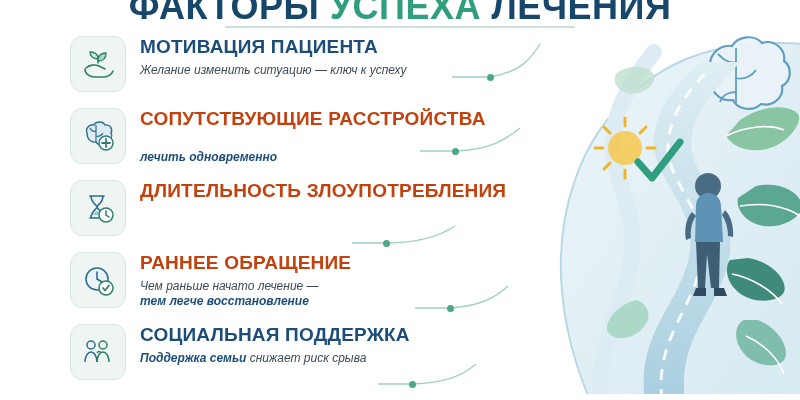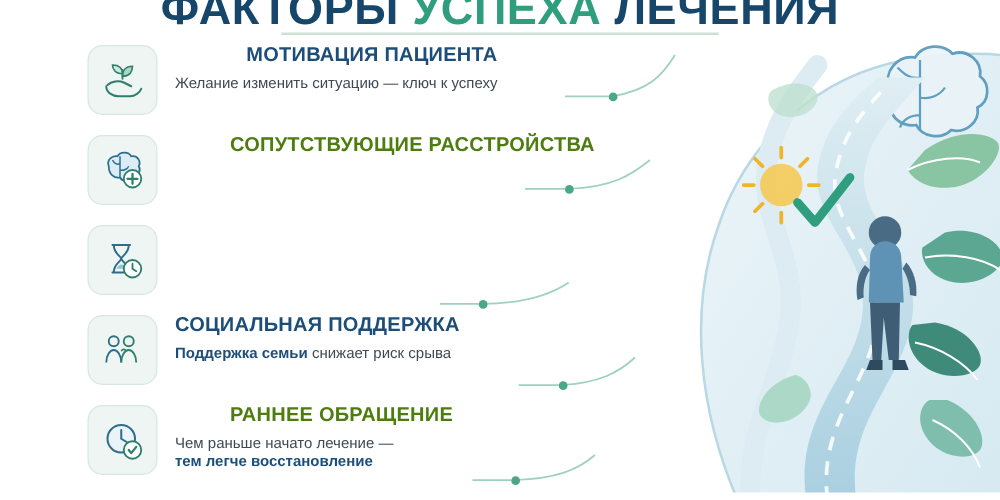--- a/index.html
+++ b/index.html
@@ -66,34 +66,34 @@
     display: flex;
     align-items: center;
     justify-content: center;
     margin-right: 14px;
     margin-top: 2px;
   }
   .txt {
     padding-top: 2px;
   }
   .head {
-    font-size: 16px;
+    font-size: 19px;
     font-weight: bold;
     letter-spacing: 0.2px;
     margin: 0 0 5px 0;
     white-space: nowrap;
-    text-align: right;
   }
   .c-blue { color: #1d4e79; }
-  .c-green { color: #4d7c0f; margin-left: 44px; }
+  .c-green { color: #c2410c; }
   .sub {
     font-size: 12px;
     color: #3d4a55;
     line-height: 15px;
     max-width: 330px;
+    font-style: italic;
   }
   .sub .gb { color: #1d4e79; font-weight: bold; }
 
   
   .conn {
     position: absolute;
     z-index: 4;
   }
   .dot {
     position: absolute;
@@ -251,37 +251,57 @@
         <path d="M6 14 c-2 -5 3 -9 7 -8 c2 -4 9 -4 11 0 c5 -1 8 4 6 8 c2 3 0 8 -5 8 c-1 4 -8 5 -10 1 c-5 1 -9 -3 -9 -9z" fill="#dcecf5" stroke="#2f6d8c" stroke-width="1.4"></path>
         <path d="M15 6 v17 M15 12 c-3 1 -5 -1 -6 -3 M15 17 c3 1 6 -1 7 -3" fill="none" stroke="#2f6d8c" stroke-width="1.2"></path>
         <circle cx="25" cy="24" r="7" fill="#ffffff" stroke="#2f7f6a" stroke-width="1.5"></circle>
         <path d="M25 20 v8 M21 24 h8" stroke="#2f7f6a" stroke-width="1.8" stroke-linecap="round"></path>
       </svg>
     </div>
     <div class="txt">
       <div class="head c-green">СОПУТСТВУЮЩИЕ РАССТРОЙСТВА</div>
       <div class="sub">
         <br>
+        <span class="gb">лечить одновременно</span>
       </div>
     </div>
   </div>
 
   <div class="item">
     <div class="badge">
       <svg width="34" height="34" viewBox="0 0 34 34">
         <path d="M9 5 h14 M9 27 h14" stroke="#2f6d8c" stroke-width="1.7" stroke-linecap="round"></path>
         <path d="M10 5 c0 7 6 9 6 11 c0 2 -6 4 -6 11 M22 5 c0 7 -6 9 -6 11 c0 2 6 4 6 11" fill="none" stroke="#2f6d8c" stroke-width="1.6"></path>
         <path d="M12 24 c2 -4 6 -5 8 0z" fill="#8fc4dd"></path>
         <circle cx="25" cy="24" r="7" fill="#ffffff" stroke="#2f7f6a" stroke-width="1.5"></circle>
         <path d="M25 20 v4 l3 2" fill="none" stroke="#2f7f6a" stroke-width="1.5" stroke-linecap="round"></path>
       </svg>
     </div>
     <div class="txt">
+      <div class="head c-green">ДЛИТЕЛЬНОСТЬ ЗЛОУПОТРЕБЛЕНИЯ</div>
       <div class="sub">
         <br>
+      </div>
+    </div>
+  </div>
+
+  <div class="item">
+    <div class="badge">
+      <svg width="34" height="34" viewBox="0 0 34 34">
+        <circle cx="16" cy="16" r="11" fill="#eaf3f8" stroke="#2f6d8c" stroke-width="1.6"></circle>
+        <path d="M16 9 v7 l5 3" fill="none" stroke="#2f6d8c" stroke-width="1.6" stroke-linecap="round"></path>
+        <circle cx="25" cy="25" r="7" fill="#ffffff" stroke="#2f7f6a" stroke-width="1.5"></circle>
+        <path d="M22 25 l2 2.5 l4 -5" fill="none" stroke="#2f7f6a" stroke-width="1.8" stroke-linecap="round" stroke-linejoin="round"></path>
+      </svg>
+    </div>
+    <div class="txt">
+      <div class="head c-green">РАННЕЕ ОБРАЩЕНИЕ</div>
+      <div class="sub">
+        <span>Чем раньше начато лечение —</span><br>
+        <span class="gb">тем легче восстановление</span>
       </div>
     </div>
   </div>
 
   <div class="item">
     <div class="badge">
       <svg width="34" height="34" viewBox="0 0 34 34">
         <circle cx="10" cy="10" r="4" fill="none" stroke="#2f6d8c" stroke-width="1.5"></circle>
         <circle cx="22" cy="10" r="4" fill="none" stroke="#2f7f6a" stroke-width="1.5"></circle>
         <path d="M4 27 c0 -6 3 -10 6 -10 c3 0 6 4 6 10" fill="none" stroke="#2f6d8c" stroke-width="1.5"></path>
@@ -291,33 +311,15 @@
     </div>
     <div class="txt">
       <div class="head c-blue">СОЦИАЛЬНАЯ ПОДДЕРЖКА</div>
       <div class="sub">
         <span class="gb">Поддержка семьи</span>
         <span>снижает риск срыва</span>
       </div>
     </div>
   </div>
 
-  <div class="item">
-    <div class="badge">
-      <svg width="34" height="34" viewBox="0 0 34 34">
-        <circle cx="16" cy="16" r="11" fill="#eaf3f8" stroke="#2f6d8c" stroke-width="1.6"></circle>
-        <path d="M16 9 v7 l5 3" fill="none" stroke="#2f6d8c" stroke-width="1.6" stroke-linecap="round"></path>
-        <circle cx="25" cy="25" r="7" fill="#ffffff" stroke="#2f7f6a" stroke-width="1.5"></circle>
-        <path d="M22 25 l2 2.5 l4 -5" fill="none" stroke="#2f7f6a" stroke-width="1.8" stroke-linecap="round" stroke-linejoin="round"></path>
-      </svg>
-    </div>
-    <div class="txt">
-      <div class="head c-green">РАННЕЕ ОБРАЩЕНИЕ</div>
-      <div class="sub">
-        <span>Чем раньше начато лечение —</span><br>
-        <span class="gb">тем легче восстановление</span>
-      </div>
-    </div>
-  </div>
-
 </div>
 
 <div class="footer-bar"></div>
 
 </body></html>

